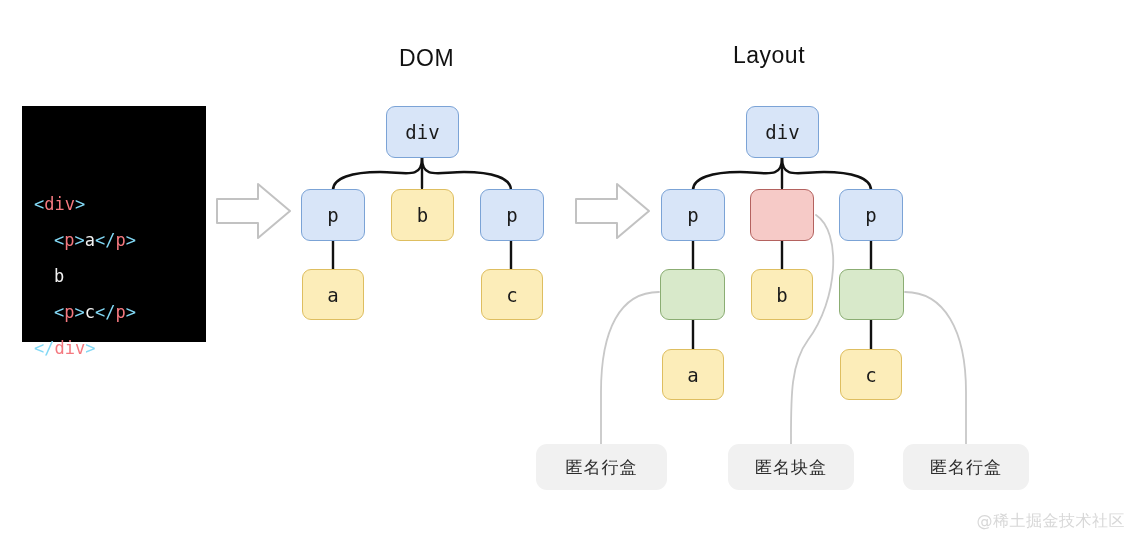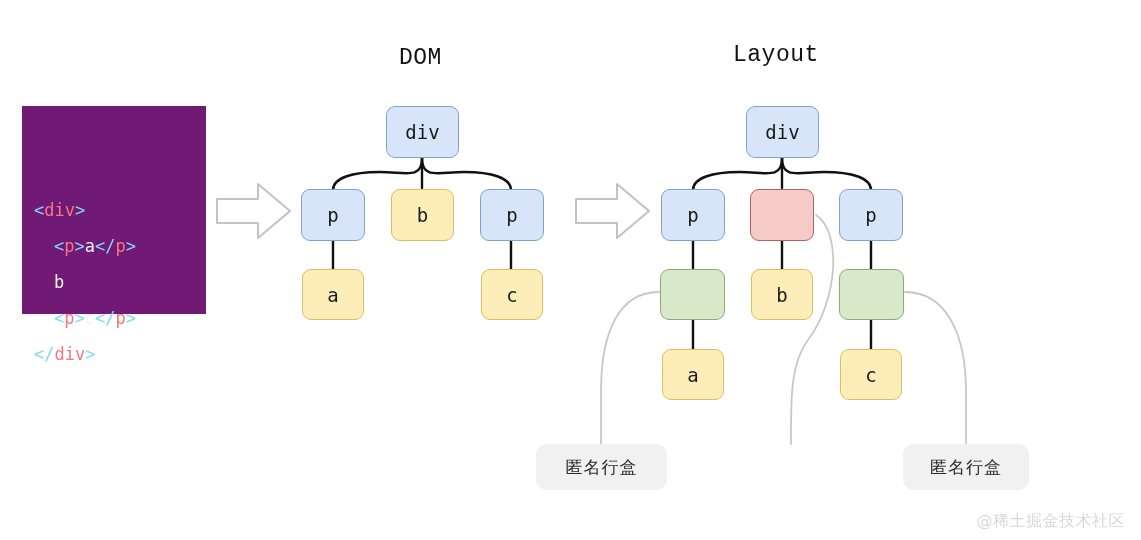--- a/index.html
+++ b/index.html
@@ -14,37 +14,37 @@
     position: relative;
     width: 1141px;
     height: 540px;
     background: #ffffff;
     overflow: hidden;
   }
 
   
   .section-title {
     position: absolute;
-    font-family: Liberation Mono, monospace;
+    font-family: Liberation Sans, sans-serif;
     font-size: 23px;
     color: #111111;
     letter-spacing: 0.5px;
     white-space: nowrap;
   }
 
   
   #code-block {
     position: absolute;
     left: 22px;
     top: 106px;
     width: 184px;
-    height: 208px;
-    background: #701a75;
+    height: 236px;
+    background: #000000;
     box-sizing: border-box;
-    padding: 14px 0 0 12px;
+    padding: 8px 0 0 12px;
     font-family: "DejaVu Sans Mono", "Liberation Mono", monospace;
     font-size: 17px;
     line-height: 36px;
     white-space: pre;
   }
   .tok-punct { color: #82d8f5; }
   .tok-tag   { color: #f4787f; }
   .tok-text  { color: #f2f2f2; }
   .code-indent { padding-left: 20px; }
 
@@ -195,19 +195,22 @@
   <div class="node yellow" style="left:662px; top:349px; width:62px; height:51px;">
     <span>a</span>
   </div>
   <div class="node yellow" style="left:840px; top:349px; width:62px; height:51px;">
     <span>c</span>
   </div>
 
   <div class="anno-label" style="left:536px; top:444px; width:131px; height:46px;">
     <span>匿名行盒</span>
   </div>
+  <div class="anno-label" style="left:728px; top:444px; width:126px; height:46px;">
+    <span>匿名块盒</span>
+  </div>
   <div class="anno-label" style="left:903px; top:444px; width:126px; height:46px;">
     <span>匿名行盒</span>
   </div>
 
   <div id="watermark">@稀土掘金技术社区</div>
 
 </div>
 
 </body></html>

